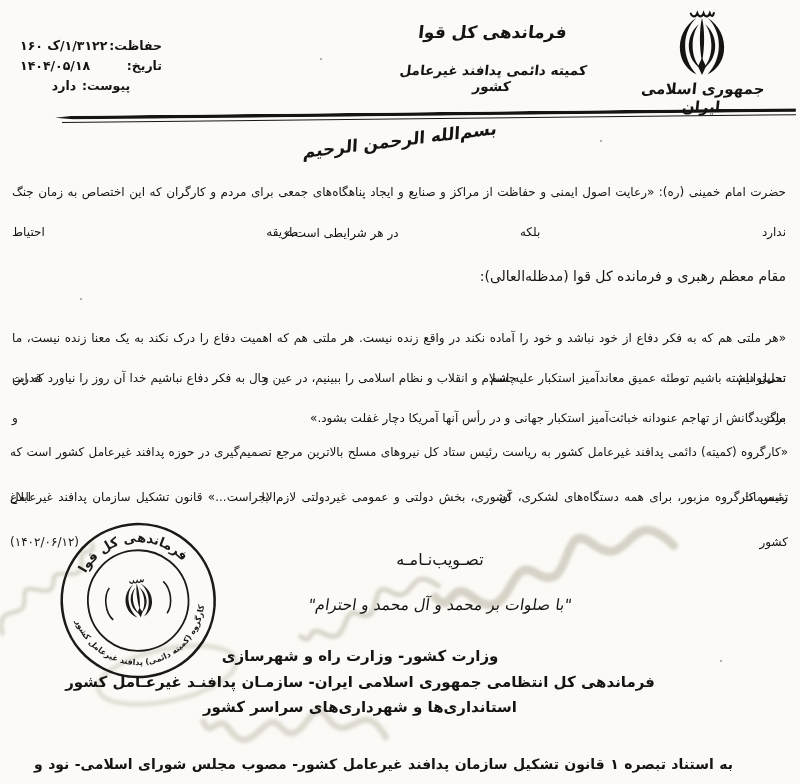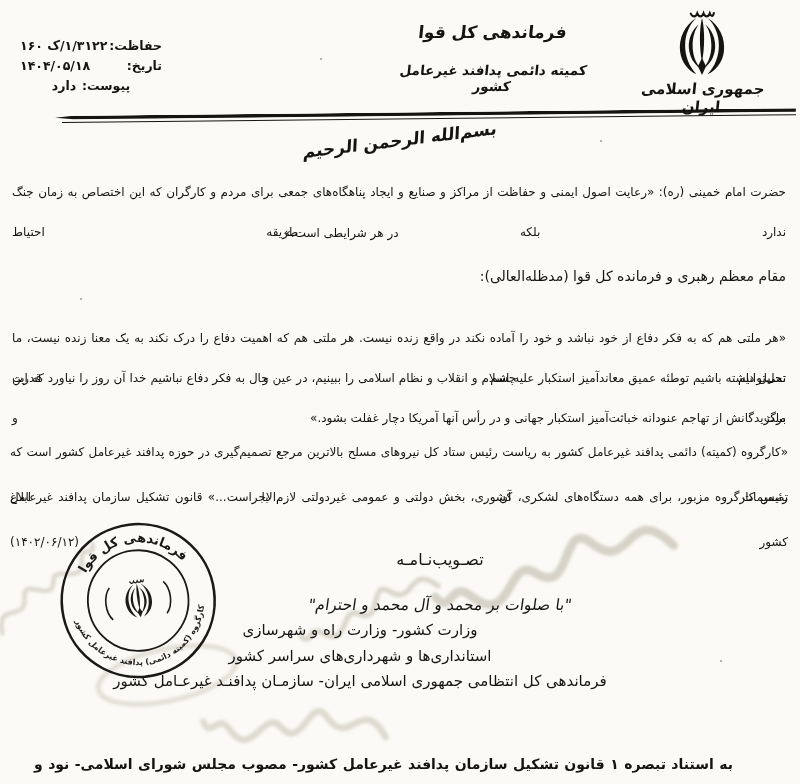--- a/index.html
+++ b/index.html
@@ -57,22 +57,22 @@
   
   .decree-title {
     position:absolute; top:550px; left:300px; width:280px;
     text-align:center; font-size:16px; font-weight:normal; letter-spacing:1px;
   }
   .salutation {
     position:absolute; top:596px; left:290px; width:300px;
     text-align:center; font-size:15.5px; transform:skewX(-8deg);
   }
   .addressees {
-    position:absolute; top:618px; left:30px; right:110px;
-    text-align:center; font-size:15px; font-weight:normal; line-height:25.5px;
+    position:absolute; top:644px; left:30px; right:110px;
+    text-align:center; font-size:15px; font-weight:bold; line-height:25.5px;
   }
   .bottom-par {
     position:absolute; top:731px; left:12px; right:12px;
     font-size:14px; font-weight:bold; line-height:27px;margin-top:20px;
   }
   .bp1 { text-align:justify; text-align-last:justify; padding-right:55px; padding-left:22px; }
   
   .wm { position:absolute; color:#b3ab99; filter:blur(1.6px); pointer-events:none; }
   .wm svg { display:block; width:100%; height:100%; }
   .wm1 { top:516px; left:430px; width:250px; height:110px; opacity:.5;  transform:rotate(-24deg) scaleX(-1); }
@@ -202,22 +202,22 @@
       <path d="M60,66 C53,74 53,90 60,98" fill="none" stroke="currentColor" stroke-width="1.6"></path>
       <path d="M114,66 C121,74 121,90 114,98" fill="none" stroke="currentColor" stroke-width="1.6"></path>
     </svg>
   </div>
 
   <div class="decree-title">تصـویب‌نـامـه</div>
   <div class="salutation">"با صلوات بر محمد و آل محمد و احترام"</div>
 
   <div class="addressees">
     <div>وزارت کشور- وزارت راه و شهرسازی</div>
+    <div>فرماندهی کل انتظامی جمهوری اسلامی ایران- سازمـان پدافنـد غیرعـامل کشور</div>
     <div>استانداری‌ها و شهرداری‌های سراسر کشور</div>
-    <div>فرماندهی کل انتظامی جمهوری اسلامی ایران- سازمـان پدافنـد غیرعـامل کشور</div>
   </div>
 
   <div class="bottom-par">
     <div class="bp1">به استناد تبصره ۱ قانون تشکیل سازمان پدافند غیرعامل کشور- مصوب مجلس شورای اسلامی- نود و هفتمین جلسه</div>
 
   </div>
 
   <div class="speck" style="top:140px;left:600px;width:2px;height:2px;"></div>
   <div class="speck" style="top:58px;left:320px;width:2px;height:2px;"></div>
   <div class="speck" style="top:298px;left:80px;width:2px;height:2px;"></div>

